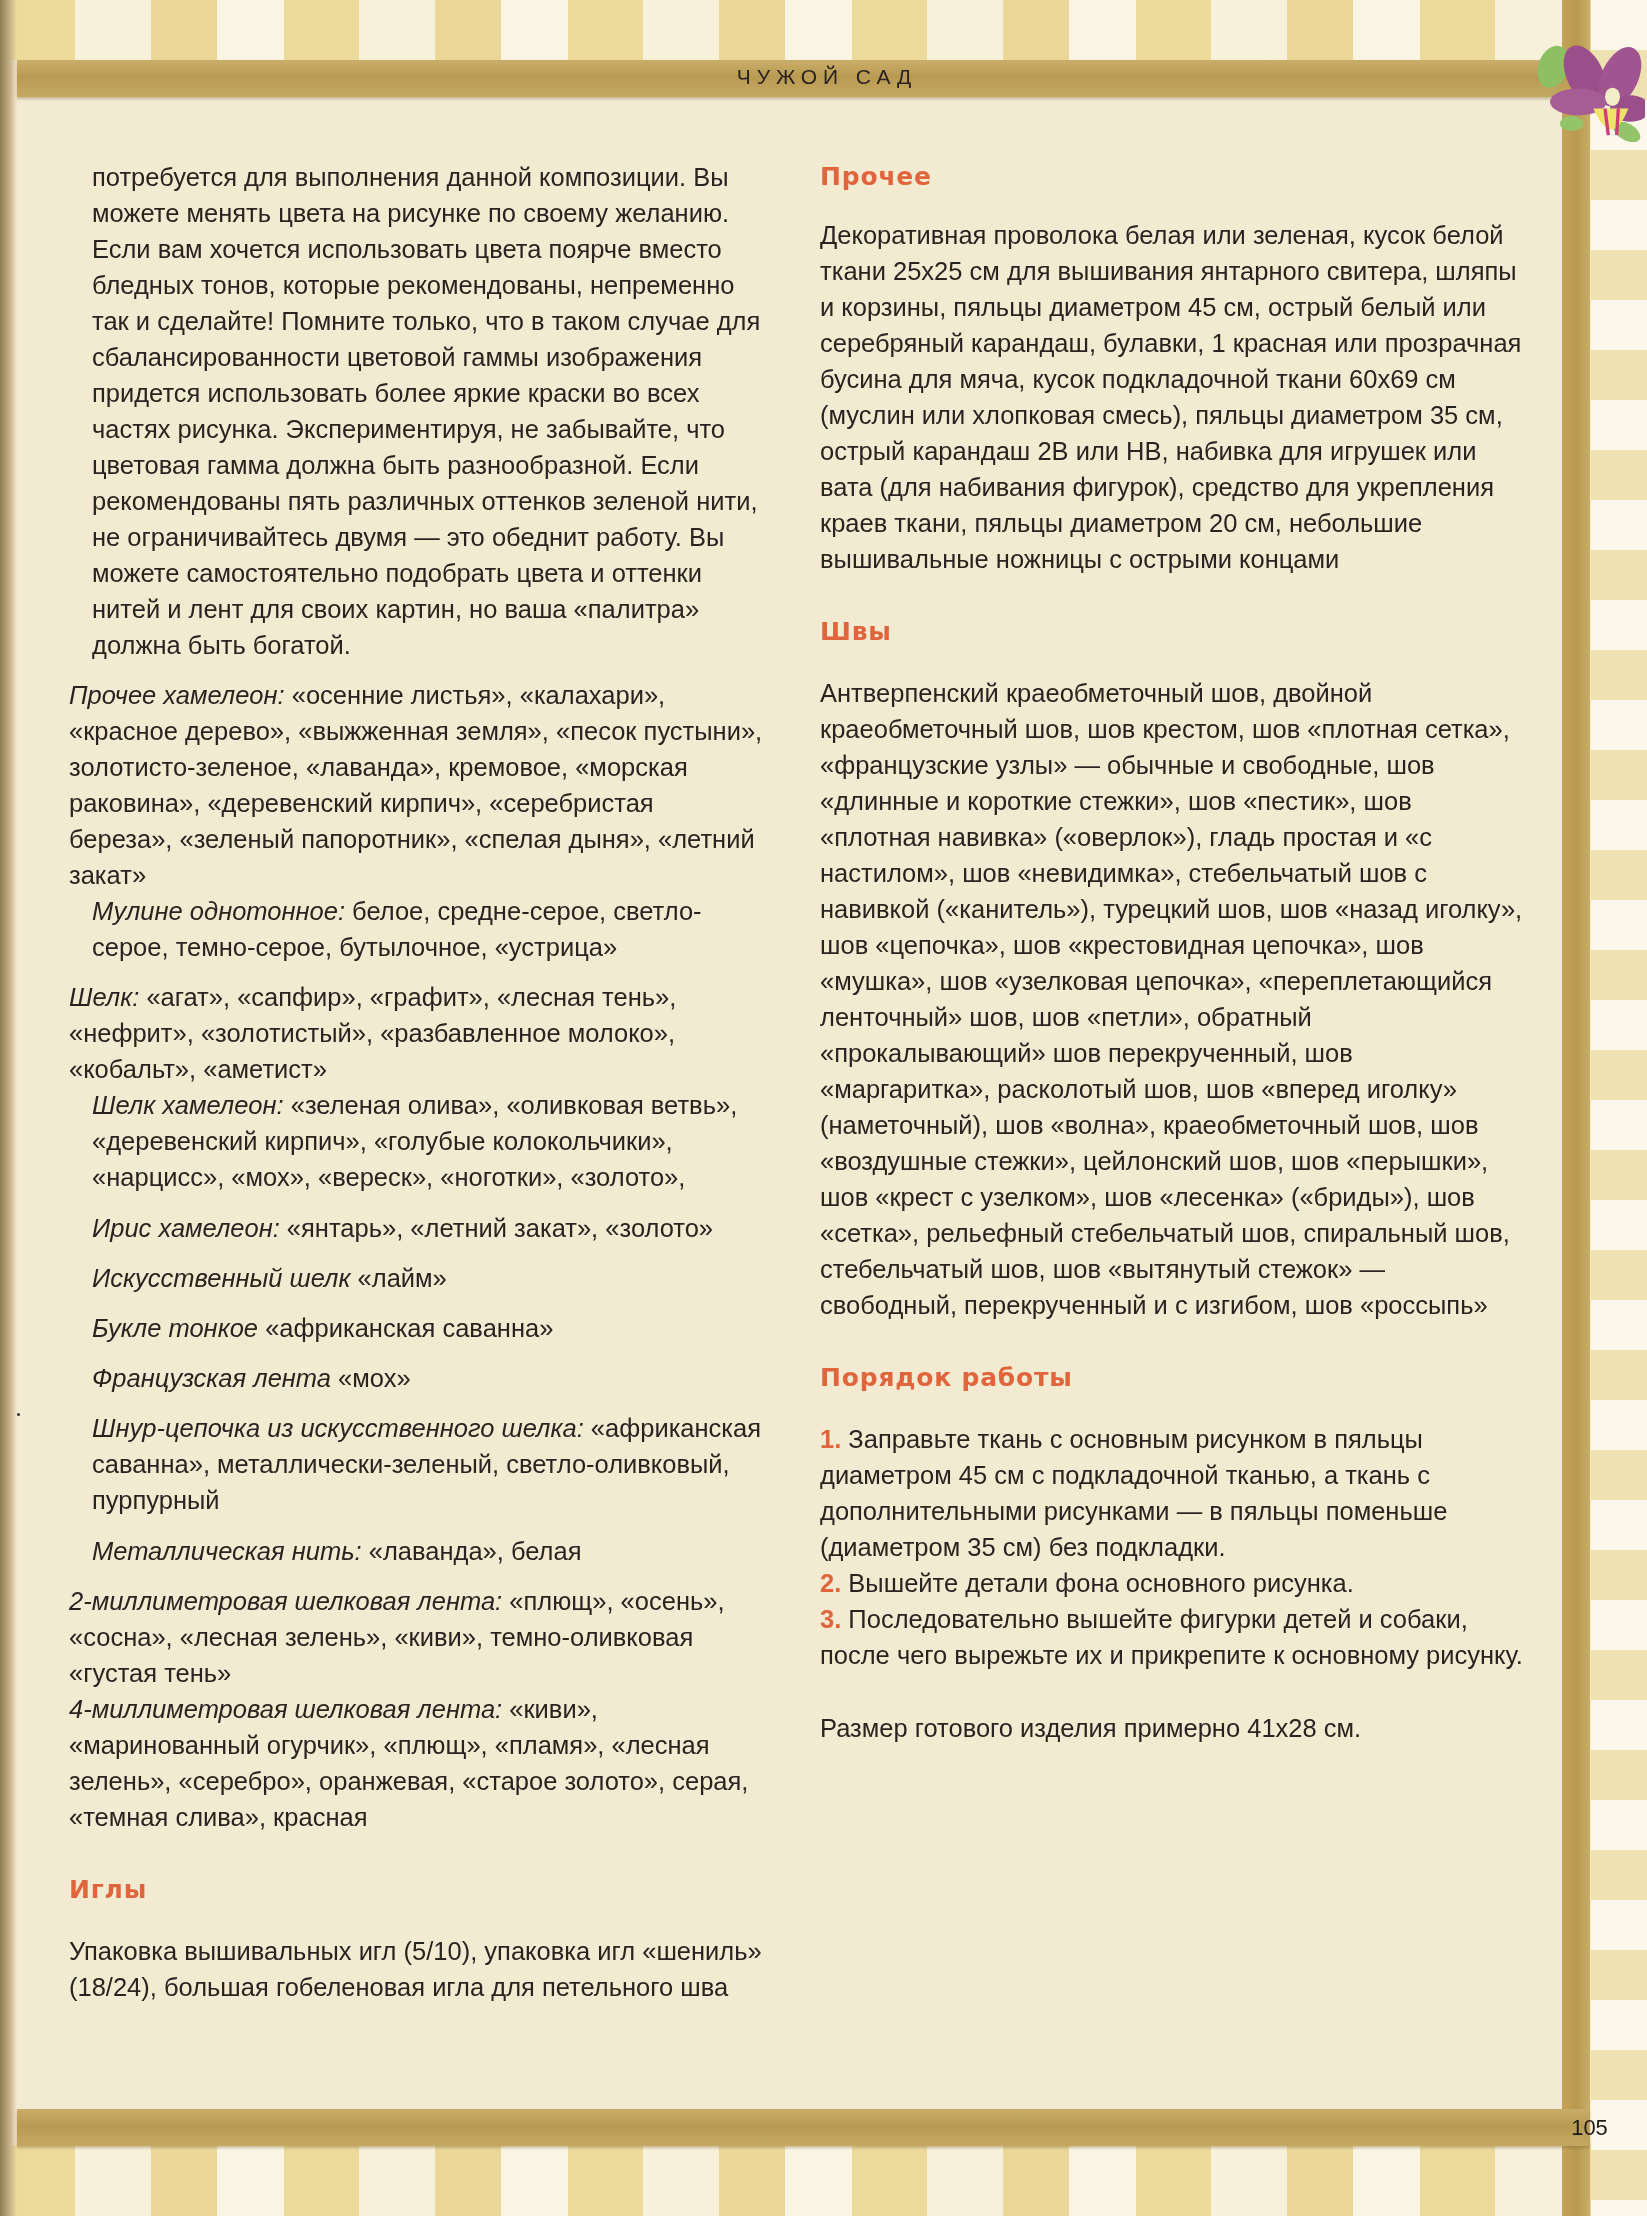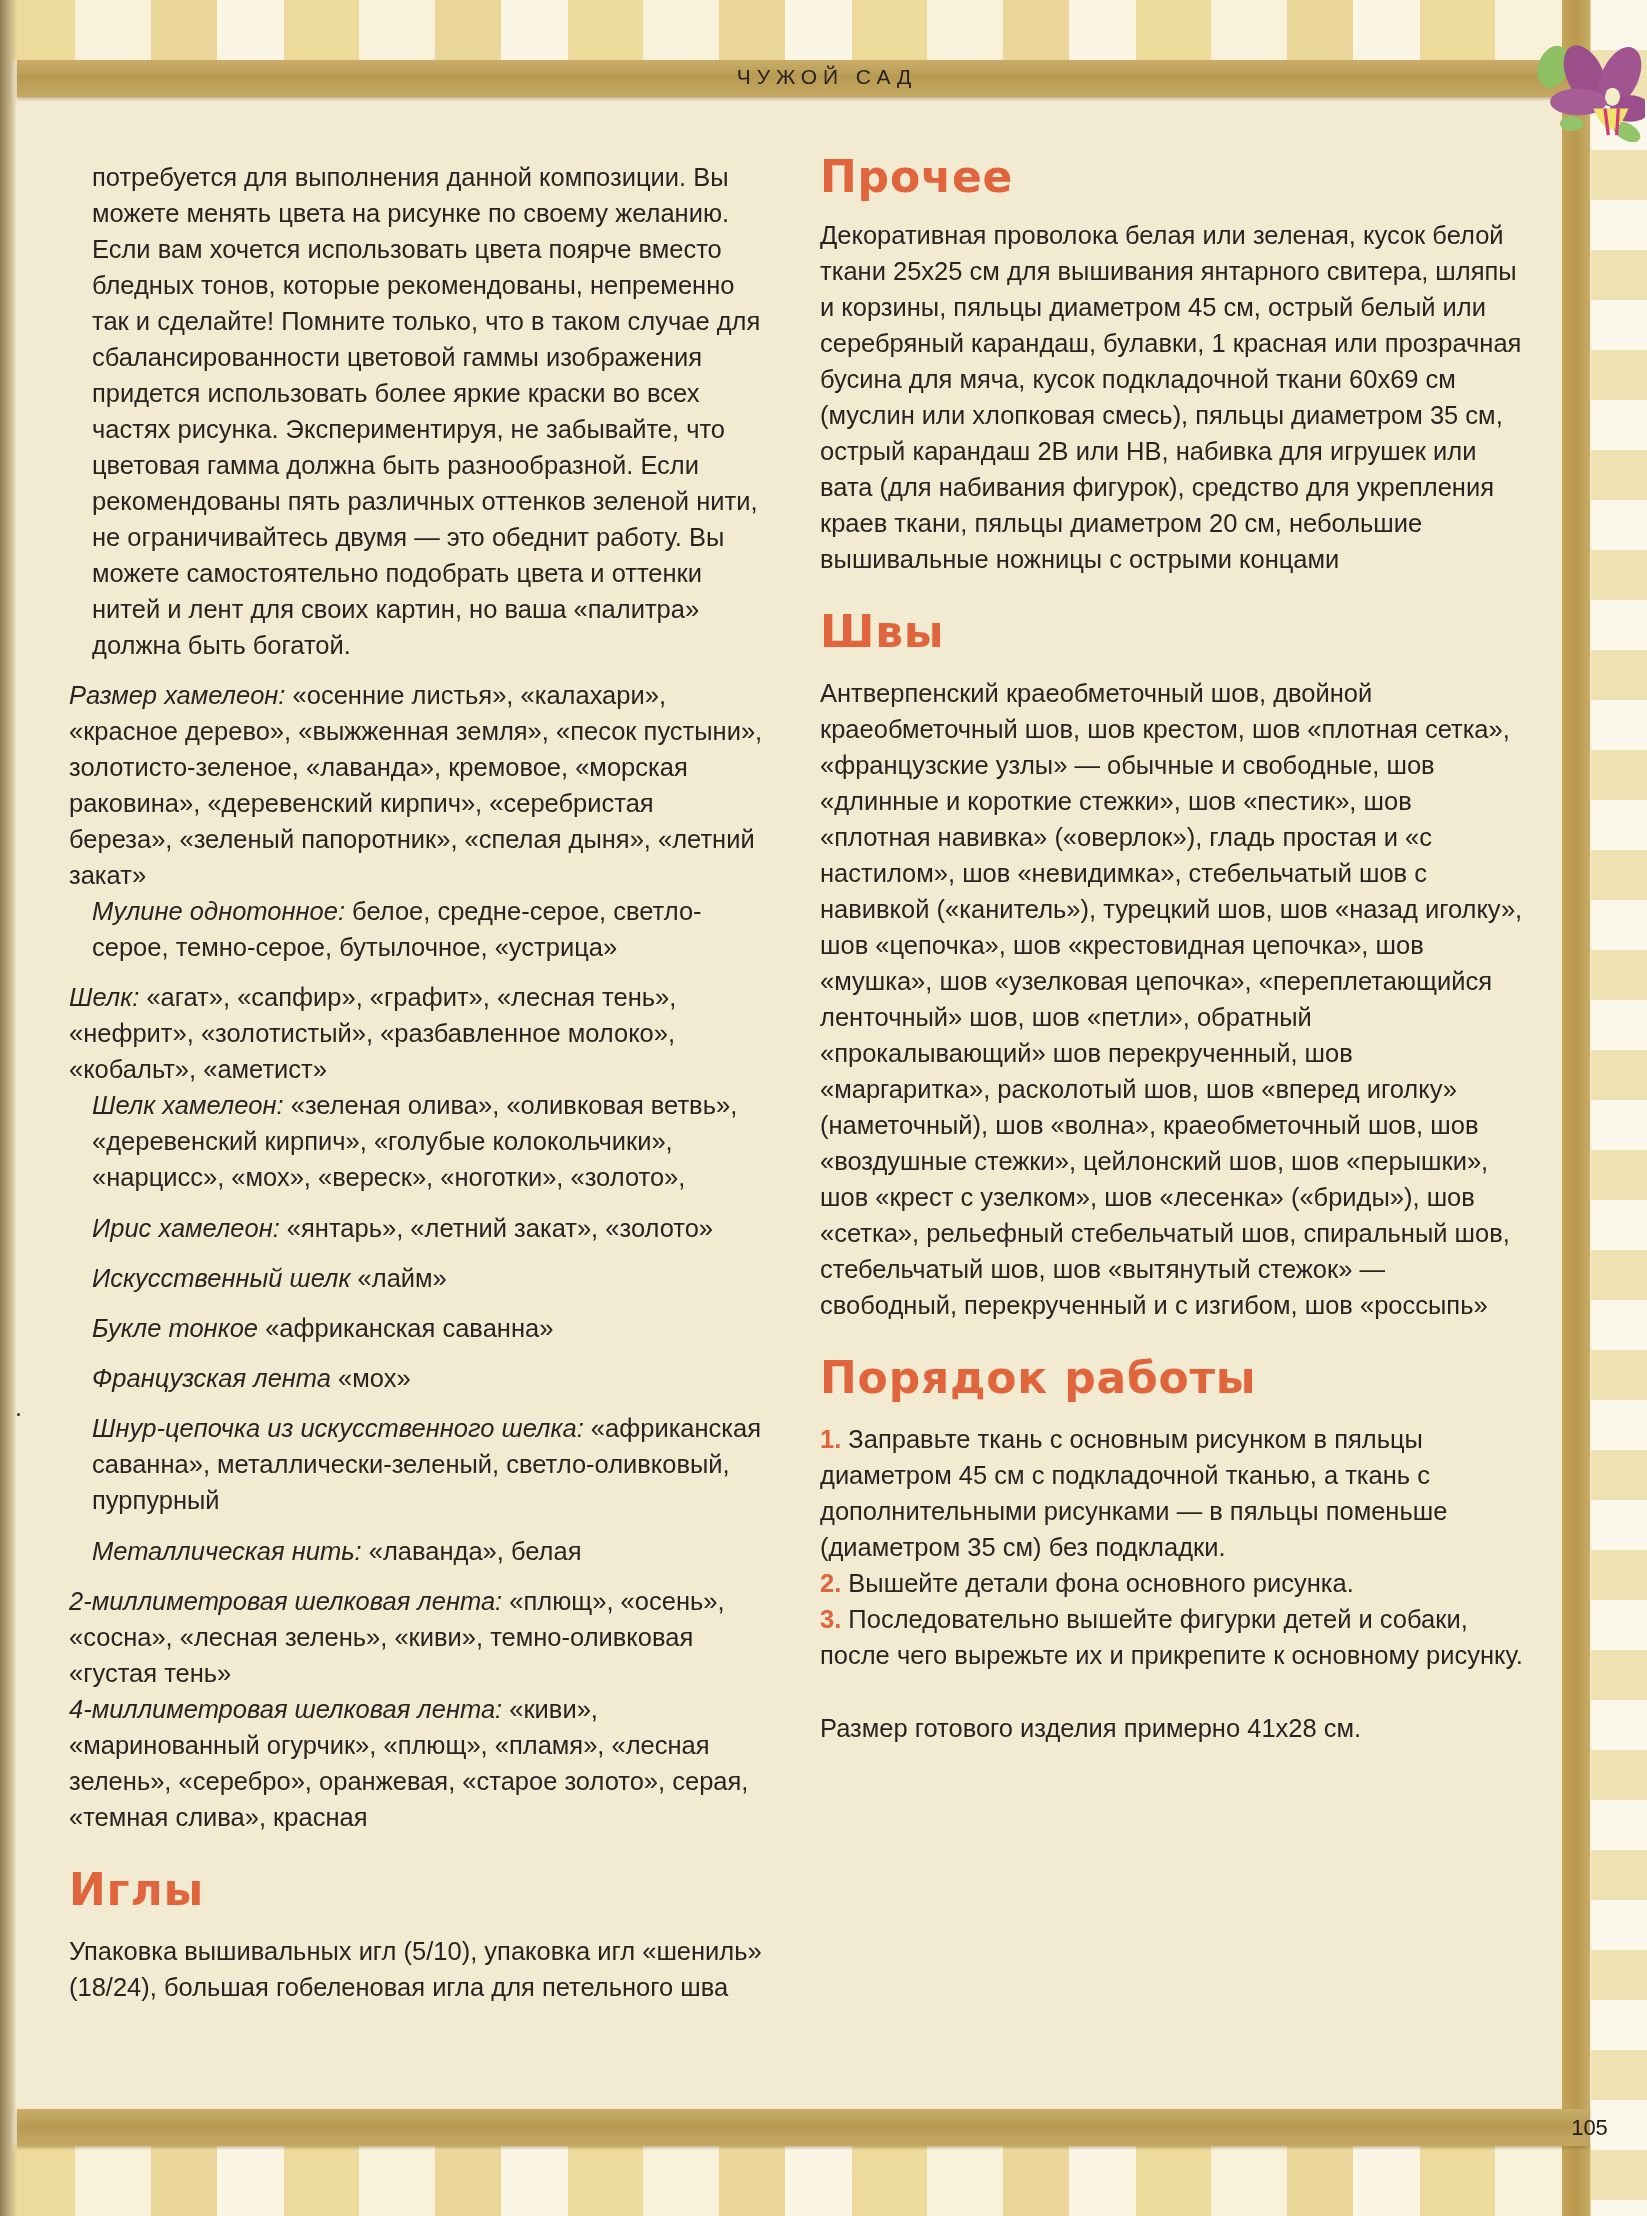--- a/index.html
+++ b/index.html
@@ -53,21 +53,21 @@
     font-size: 25.5px; line-height: 36px;
   }
   .col.left { left: 69px; width: 694px; }
   .col.right { left: 820px; width: 703px; }
   p { margin: 0; }
   .para { margin-bottom: 14.2px; margin-left: 23px; }
   .tight { margin-bottom: 0; }
   .lbl { font-style: italic; }
   h2 {
     margin: 0; font-family: "DejaVu Sans", sans-serif; font-weight: bold;
-    font-size: 44px; color: #e0643c; letter-spacing: 0.8px;
+    font-size: 25px; color: #e0643c; letter-spacing: 0.8px;
   }
   .h-prochee { margin-bottom: 22px; }
   .h-gap { margin-top: 37px; margin-bottom: 25px; }
   .step-num { color: #e0643c; font-weight: bold; }
   .stray-mark { position:absolute; left: 16.7px; top: 1413px; width:3.3px; height:3.3px; background:#3a322b; border-radius:50%; }
 </style>
 </head>
 <body>
 
 <div class="fabric top"></div>
@@ -93,21 +93,21 @@
   <path d="M88 100 Q110 150 130 100 Z" fill="#f1e36a"></path>
   <line x1="102" y1="100" x2="106" y2="132" stroke="#d23a7a" stroke-width="4"></line>
   <line x1="118" y1="100" x2="116" y2="132" stroke="#d23a7a" stroke-width="4"></line>
   <ellipse cx="111" cy="86" rx="9" ry="11" fill="#f4eec8"></ellipse>
 </svg>
 
 <div class="col left">
   <p class="para">потребуется для выполнения данной композиции. Вы можете менять цвета на рисунке по своему желанию. Если вам хочется использовать цвета поярче вместо бледных тонов, которые рекомендованы, непременно так и сделайте! Помните только, что в таком случае для сбалансированности цветовой гаммы изображения придется использовать более яркие краски во всех частях рисунка. Экспериментируя, не забывайте, что цветовая гамма должна быть разнообразной. Если рекомендованы пять различных оттенков зеленой нити, не ограничивайтесь двумя — это обеднит работу. Вы можете самостоятельно подобрать цвета и оттенки нитей и лент для своих картин, но ваша «палитра» должна быть богатой.</p>
 
   <div>
-    <p class="tight"><span class="lbl">Размер хамелеон:</span><span> «осенние листья», «калахари», «красное дерево», «выжженная земля», «песок пустыни», золотисто-зеленое, «лаванда», кремовое, «морская раковина», «деревенский кирпич», «серебристая береза», «зеленый папоротник», «спелая дыня», «летний закат»</span></p>
+    <p class="tight"><span class="lbl">Прочее хамелеон:</span><span> «осенние листья», «калахари», «красное дерево», «выжженная земля», «песок пустыни», золотисто-зеленое, «лаванда», кремовое, «морская раковина», «деревенский кирпич», «серебристая береза», «зеленый папоротник», «спелая дыня», «летний закат»</span></p>
     <p class="para"><span class="lbl">Мулине однотонное:</span><span> белое, средне-серое, светло-серое, темно-серое, бутылочное, «устрица»</span></p>
     <p class="tight"><span class="lbl">Шелк:</span><span> «агат», «сапфир», «графит», «лесная тень», «нефрит», «золотистый», «разбавленное молоко», «кобальт», «аметист»</span></p>
     <p class="para"><span class="lbl">Шелк хамелеон:</span><span> «зеленая олива», «оливковая ветвь», «деревенский кирпич», «голубые колокольчики», «нарцисс», «мох», «вереск», «ноготки», «золото»,</span></p>
     <p class="para"><span class="lbl">Ирис хамелеон:</span><span> «янтарь», «летний закат», «золото»</span></p>
     <p class="para"><span class="lbl">Искусственный шелк</span><span> «лайм»</span></p>
     <p class="para"><span class="lbl">Букле тонкое</span><span> «африканская саванна»</span></p>
     <p class="para"><span class="lbl">Французская лента</span><span> «мох»</span></p>
     <p class="para"><span class="lbl">Шнур-цепочка из искусственного шелка:</span><span> «африканская саванна», металлически-зеленый, светло-оливковый, пурпурный</span></p>
     <p class="para"><span class="lbl">Металлическая нить:</span><span> «лаванда», белая</span></p>
     <p class="tight"><span class="lbl">2-миллиметровая шелковая лента:</span><span> «плющ», «осень», «сосна», «лесная зелень», «киви», темно-оливковая «густая тень»</span></p>

